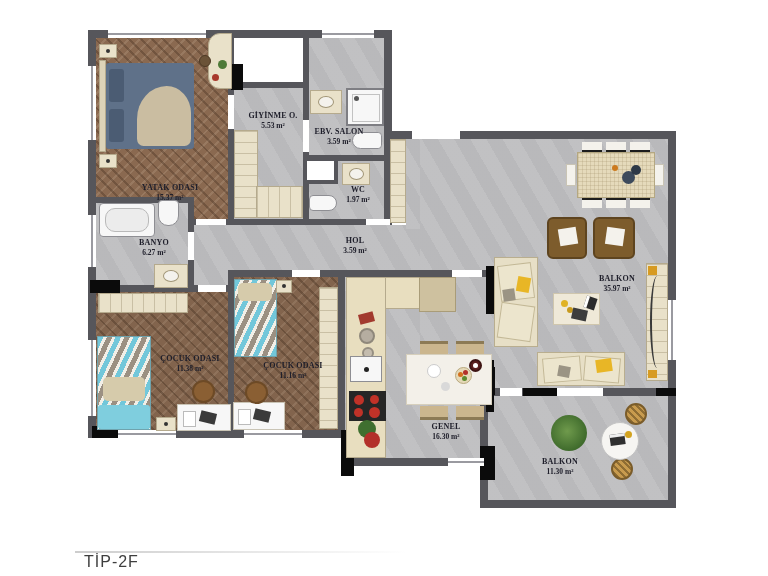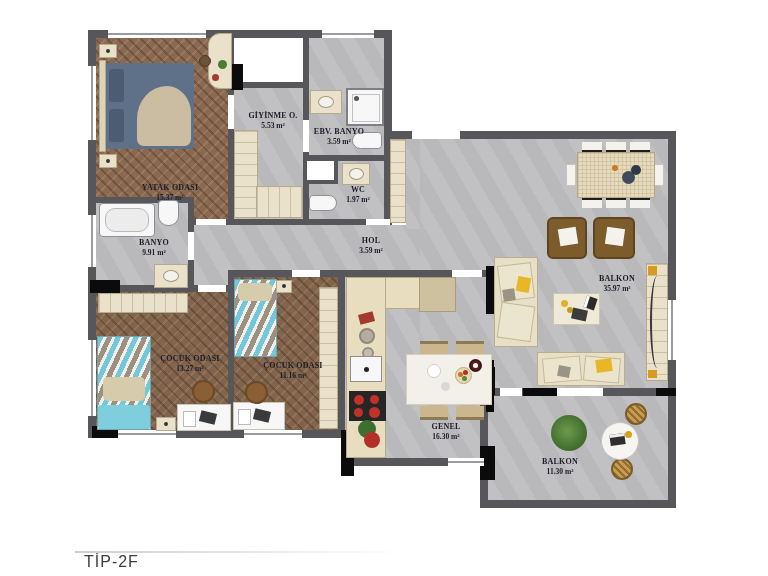--- a/index.html
+++ b/index.html
@@ -267,38 +267,38 @@
 
   <div class="rlabel" style="left:170px;top:183px">
     <div class="rname">YATAK ODASI</div>
     <div class="rarea">15.37 m²</div>
   </div>
   <div class="rlabel" style="left:273px;top:111px">
     <div class="rname">GİYİNME O.</div>
     <div class="rarea">5.53 m²</div>
   </div>
   <div class="rlabel" style="left:339px;top:127px">
-    <div class="rname">EBV. BANYO</div>
+    <div class="rname">EBV. SALON</div>
     <div class="rarea">3.59 m²</div>
   </div>
   <div class="rlabel" style="left:358px;top:185px">
     <div class="rname">WC</div>
     <div class="rarea">1.97 m²</div>
   </div>
   <div class="rlabel" style="left:154px;top:238px">
     <div class="rname">BANYO</div>
-    <div class="rarea">9.91 m²</div>
-  </div>
-  <div class="rlabel" style="left:371px;top:236px">
+    <div class="rarea">6.27 m²</div>
+  </div>
+  <div class="rlabel" style="left:355px;top:236px">
     <div class="rname">HOL</div>
     <div class="rarea">3.59 m²</div>
   </div>
   <div class="rlabel" style="left:190px;top:354px">
     <div class="rname">ÇOCUK ODASI</div>
-    <div class="rarea">13.27 m²</div>
+    <div class="rarea">11.38 m²</div>
   </div>
   <div class="rlabel" style="left:293px;top:361px">
     <div class="rname">ÇOCUK ODASI</div>
     <div class="rarea">11.16 m²</div>
   </div>
   <div class="rlabel" style="left:446px;top:422px">
     <div class="rname">GENEL</div>
     <div class="rarea">16.30 m²</div>
   </div>
   <div class="rlabel" style="left:617px;top:274px">

